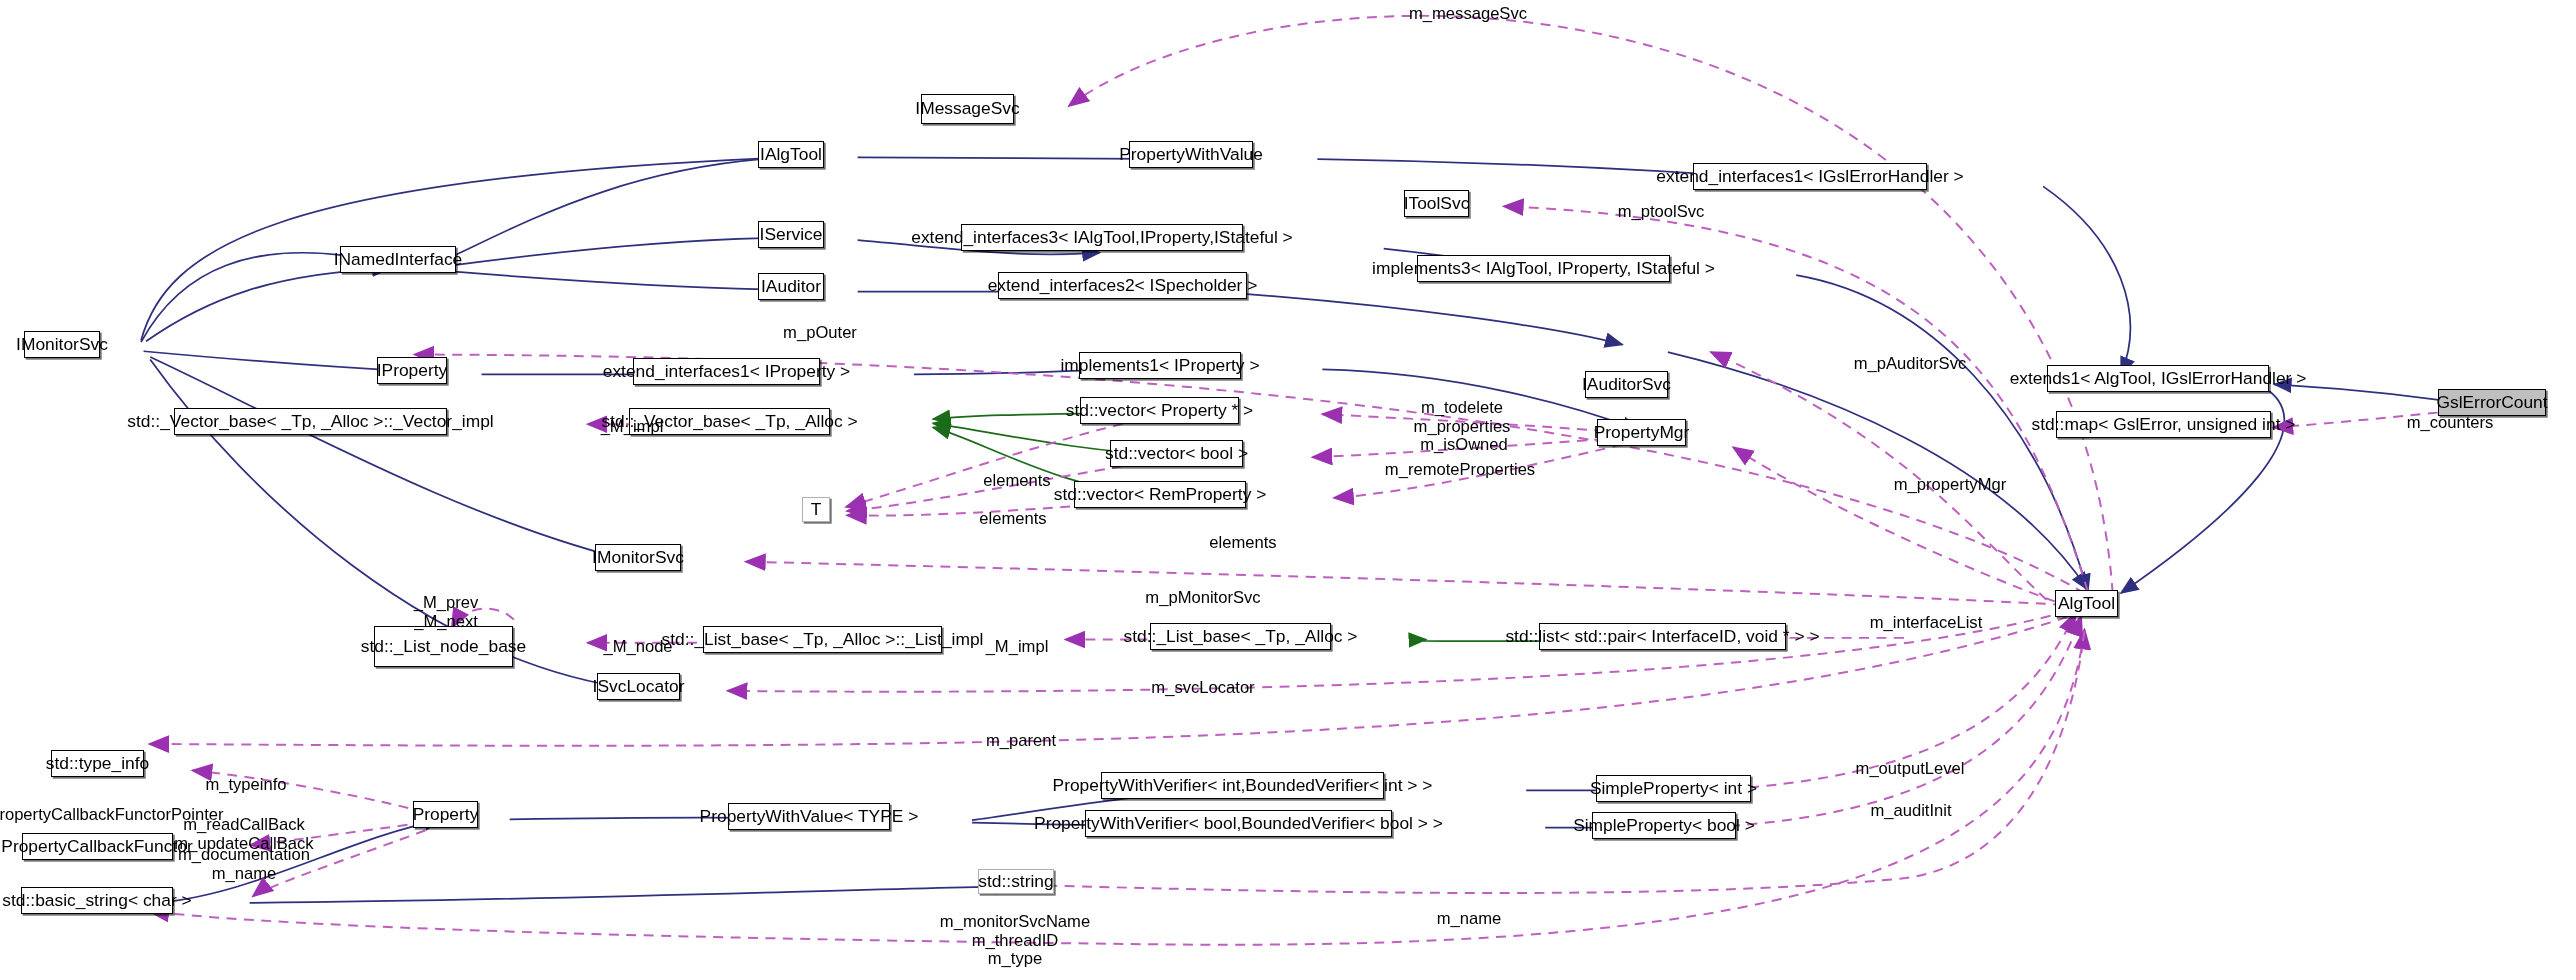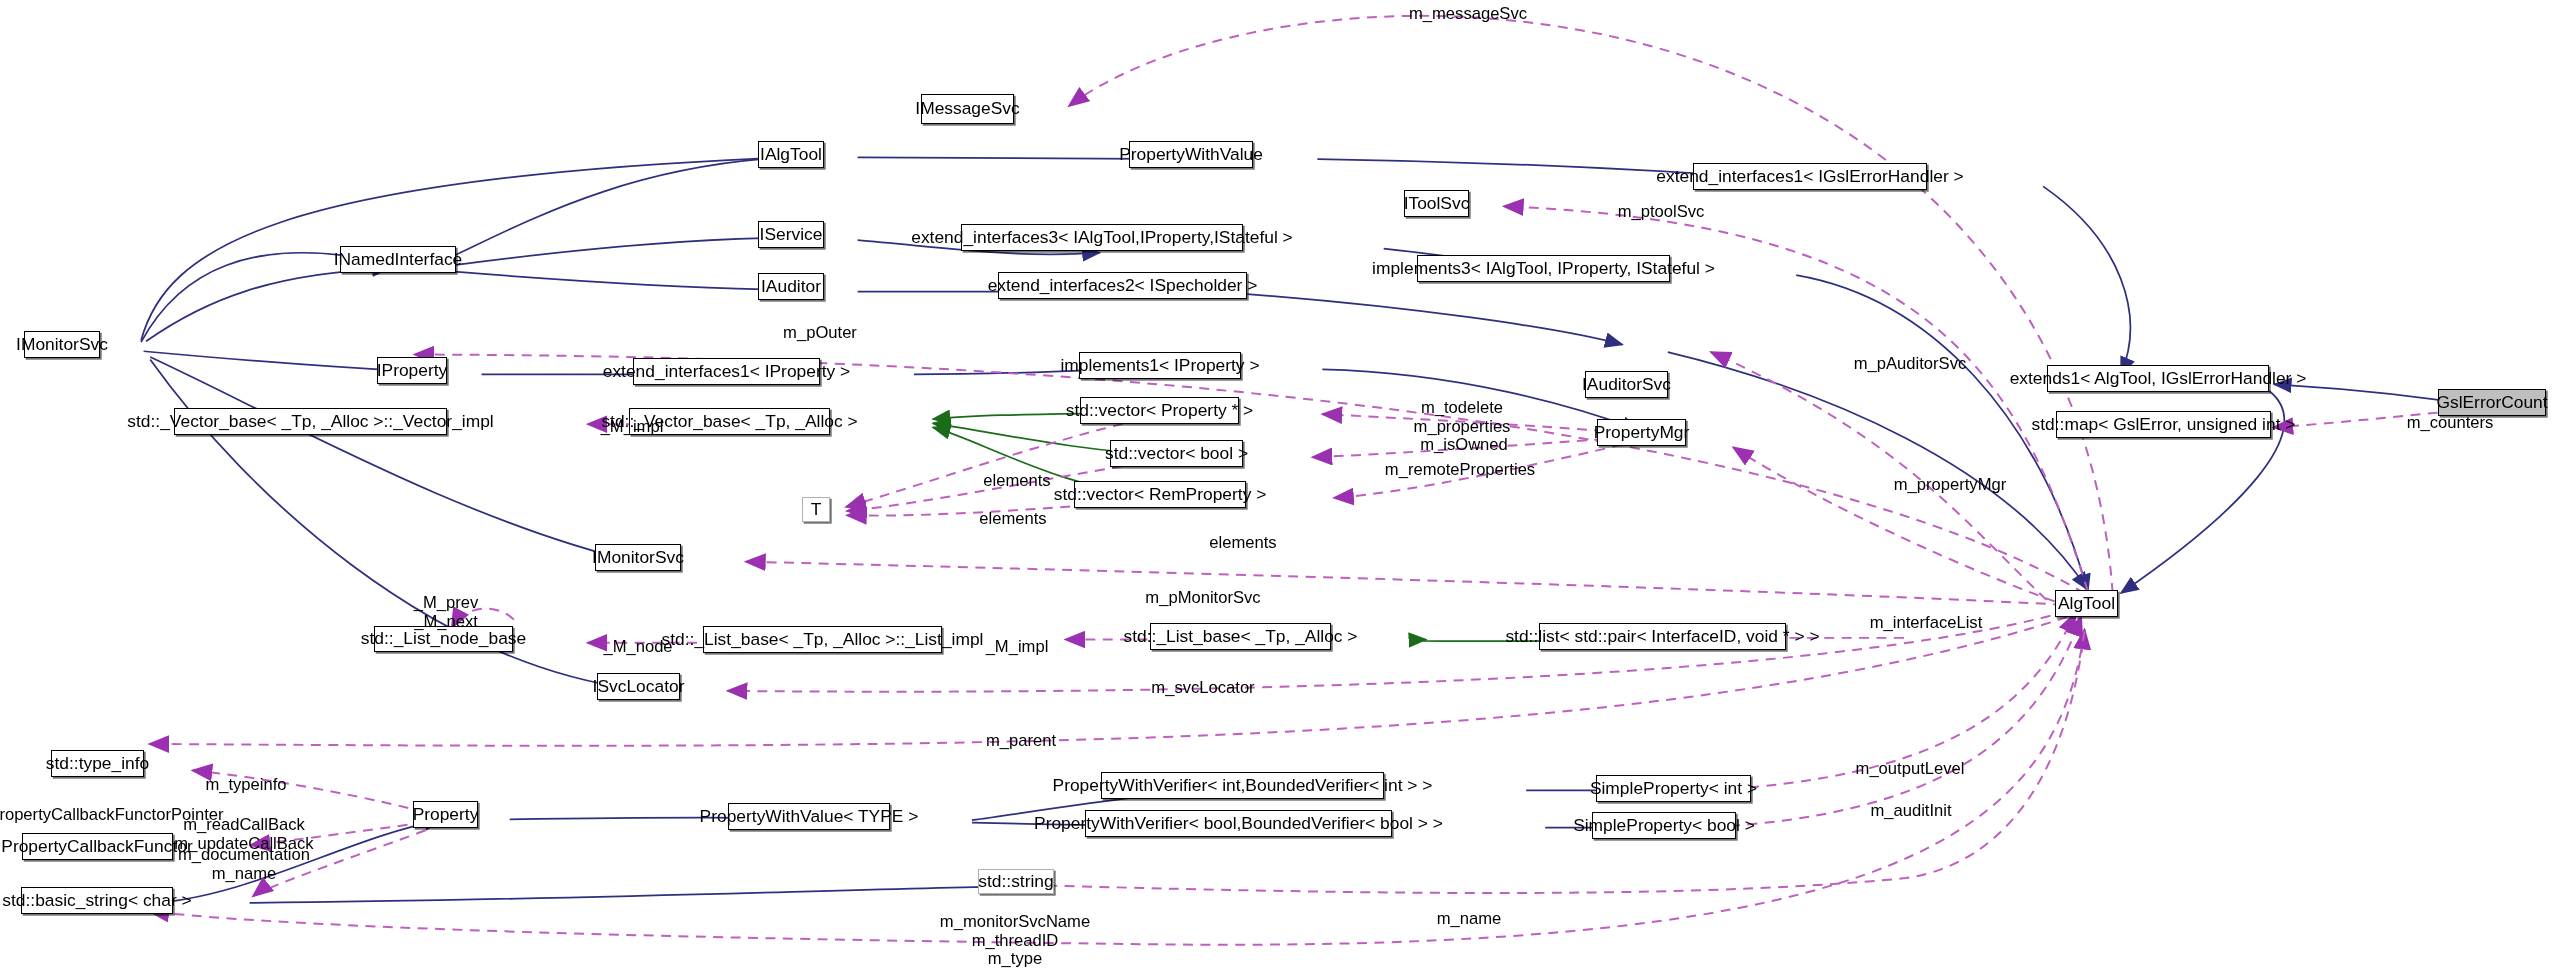--- a/index.html
+++ b/index.html
@@ -125,21 +125,21 @@
       <div class="node" style="left: 2056px; top: 411px; width: 215px; height: 26.5px;">std::map&lt; GslError, unsigned int &gt;</div>
       <div class="node" style="left: 174px; top: 408px; width: 273px; height: 26.5px;">std::_Vector_base&lt; _Tp, _Alloc &gt;::_Vector_impl</div>
       <div class="node" style="left: 629px; top: 408px; width: 201px; height: 26.5px;">std::_Vector_base&lt; _Tp, _Alloc &gt;</div>
       <div class="node" style="left: 1080px; top: 397px; width: 159px; height: 26.5px;">std::vector&lt; Property * &gt;</div>
       <div class="node" style="left: 1597px; top: 419px; width: 89px; height: 26.5px;">PropertyMgr</div>
       <div class="node" style="left: 1110px; top: 440px; width: 133px; height: 26.5px;">std::vector&lt; bool &gt;</div>
       <div class="node faint" style="left: 802px; top: 497px; width: 28px; height: 25px;">T</div>
       <div class="node" style="left: 1074px; top: 481px; width: 172px; height: 26.5px;">std::vector&lt; RemProperty &gt;</div>
       <div class="node" style="left: 2055px; top: 590px; width: 63px; height: 26.5px;">AlgTool</div>
       <div class="node" style="left: 595px; top: 544px; width: 86px; height: 26.5px;">IMonitorSvc</div>
-      <div class="node" style="left: 374px; top: 626px; width: 139px; height: 26px;">std::_List_node_base</div>
+      <div class="node" style="left: 374px; top: 626px; width: 139px; height: 41px;">std::_List_node_base</div>
       <div class="node" style="left: 703px; top: 626px; width: 239px; height: 26.5px;">std::_List_base&lt; _Tp, _Alloc &gt;::_List_impl</div>
       <div class="node" style="left: 1150px; top: 623px; width: 181px; height: 26.5px;">std::_List_base&lt; _Tp, _Alloc &gt;</div>
       <div class="node" style="left: 1539px; top: 623px; width: 247px; height: 26.5px;">std::list&lt; std::pair&lt; InterfaceID, void * &gt; &gt;</div>
       <div class="node" style="left: 597px; top: 673px; width: 83px; height: 26.5px;">ISvcLocator</div>
       <div class="node" style="left: 51px; top: 750px; width: 93px; height: 26.5px;">std::type_info</div>
       <div class="node" style="left: 21.5px; top: 833px; width: 151px; height: 26.5px;">PropertyCallbackFunctor</div>
       <div class="node" style="left: 413px; top: 801px; width: 65px; height: 26.5px;">Property</div>
       <div class="node" style="left: 728px; top: 803px; width: 162px; height: 26.5px;">PropertyWithValue&lt; TYPE &gt;</div>
       <div class="node" style="left: 1101px; top: 772px; width: 283px; height: 26.5px;">PropertyWithVerifier&lt; int,BoundedVerifier&lt; int &gt; &gt;</div>
       <div class="node" style="left: 1085px; top: 810px; width: 307px; height: 26.5px;">PropertyWithVerifier&lt; bool,BoundedVerifier&lt; bool &gt; &gt;</div>

